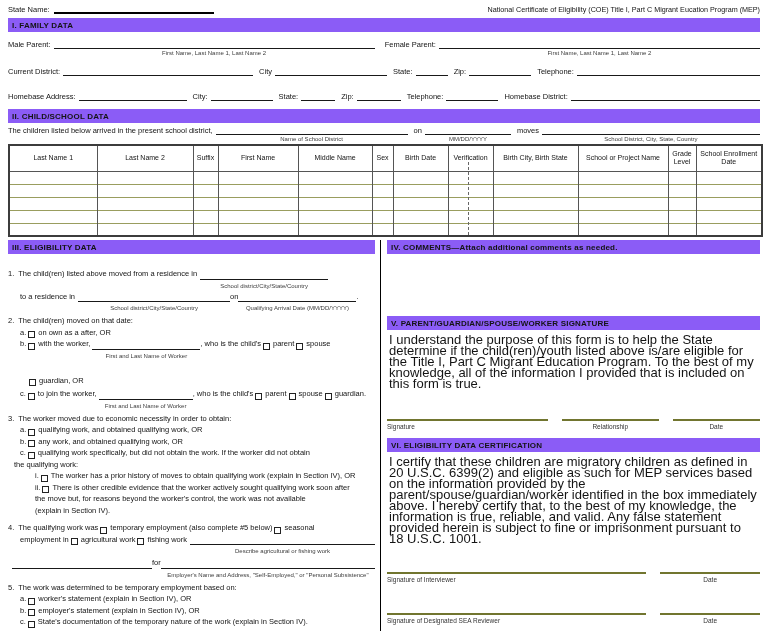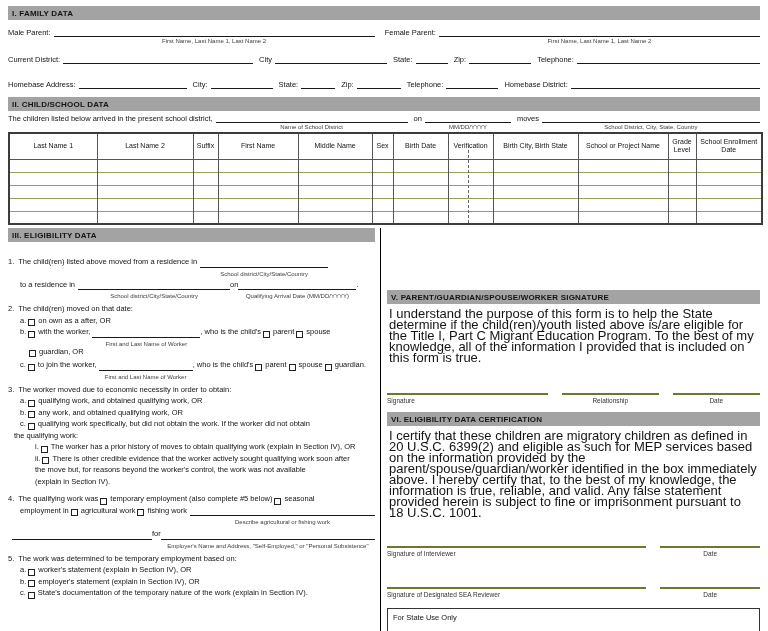--- a/index.html
+++ b/index.html
@@ -5,21 +5,21 @@
   * { margin:0; padding:0; box-sizing:border-box; }
   html,body { width:768px; height:631px; background:#fff; overflow:hidden; }
   body { font-family:"Liberation Sans", sans-serif; font-size:7.5px; color:#141414; }
   .page { padding:2px 8px 0 8px; }
 
   .toprow { display:flex; align-items:flex-end; padding-top:3px; }
   .toprow .lbl { white-space:nowrap; }
   .sn-line { display:inline-block; width:160px; border-bottom:2px solid #000; height:8px; margin-left:4px; }
   .doc-title { margin-left:auto; font-size:7.2px; white-space:nowrap; }
 
-  .bar { background:#a3a3a3; font-weight:700; font-size:8px; padding:3px 20px 2px 4px; letter-spacing:.2px; }
+  .bar { background:#8b5cf6; font-weight:700; font-size:8px; padding:3px 20px 2px 4px; letter-spacing:.2px; }
   .bar.mt { margin-top:8px; }
 
   .frow { display:flex; align-items:flex-end; }
   .frow .lbl { white-space:nowrap; margin-right:3px; }
   .frow .lbl.g { margin-left:6px;text-align:center; }
   .blank { display:inline-block; position:relative; border-bottom:1px solid #191919; height:9px; vertical-align:bottom; }
   .blank.grow { flex:1; }
   .blank .sub { position:absolute; top:10px; left:0; right:0; text-align:center; }
   .sub { font-size:6px; color:#3c3c3c; white-space:nowrap; }
 
@@ -50,20 +50,25 @@
   .sig .sline { border-bottom:2px solid #71752f; height:10px; }
   .sig .slabel { font-size:6.5px; color:#333; margin-top:2px; }
   .sig .slabel.c { text-align:center; }
   .statebox { border:1px solid #333; height:76px; margin-top:10px; padding:4px 5px; }
 </style>
 </head>
 <body>
 
 <div class="page">
 
+  <div class="toprow">
+    <span class="lbl">State Name:</span>
+    <span class="sn-line"></span>
+    <span class="doc-title">National Certificate of Eligibility (COE) Title I, Part C Migrant Eucation Program (MEP)</span>
+  </div>
 
   <div class="bar" style="margin-top:4px">I. FAMILY DATA</div>
 
   <div class="frow" style="margin-top:8px">
     <span class="lbl">Male Parent:</span>
     <span class="blank grow">
         <span class="sub">First Name, Last Name 1, Last Name 2</span>
       </span>
     <span class="lbl g" style="margin-left:10px">Female Parent:</span>
     <span class="blank grow">
@@ -266,21 +271,21 @@
           <span>with the worker,</span>
           <span class="blank" style="width:108px;margin-left:2px">
               <span class="sub">First and Last Name of Worker</span>
             </span>
           <span>, who is the child's</span>
           <span class="cb"></span>
           <span>parent</span>
           <span class="cb"></span>
           <span>spouse</span>
         </div>
-        <div class="ln ind2" style="margin-top:8px">
+        <div class="ln ind2" style="margin-top:25px">
           <span class="cb" style="margin-left:0"></span>
           <span>guardian, OR</span>
         </div>
         <div class="ln ind1" style="margin-top:2px">
           <span>c.</span>
           <span class="cb"></span>
           <span>to join the worker,</span>
           <span class="blank" style="width:94px;margin-left:2px">
               <span class="sub">First and Last Name of Worker</span>
             </span>
@@ -374,20 +379,21 @@
           </div>
         <div class="ln ind1">
             <span>c.</span>
             <span class="cb"></span>
             <span>State's documentation of the temporary nature of the work (explain in Section IV).</span>
           </div>
       </div>
     </div>
 
     <div class="rightcol">
+      <div class="bar">IV. COMMENTS—Attach additional comments as needed.</div>
 
       <div class="bar" style="margin-top:62px">V. PARENT/GUARDIAN/SPOUSE/WORKER SIGNATURE</div>
       <div class="para">I understand the purpose of this form is to help the State determine if the child(ren)/youth listed above is/are eligible for the Title I, Part C Migrant Education Program. To the best of my knowledge, all of the information I provided that is included on this form is true.</div>
 
       <div class="sigrow" style="margin-top:22px">
         <div class="sig" style="flex:1.75">
           <div class="sline"></div>
           <div class="slabel">Signature</div>
         </div>
         <div class="sig" style="flex:1.05">

